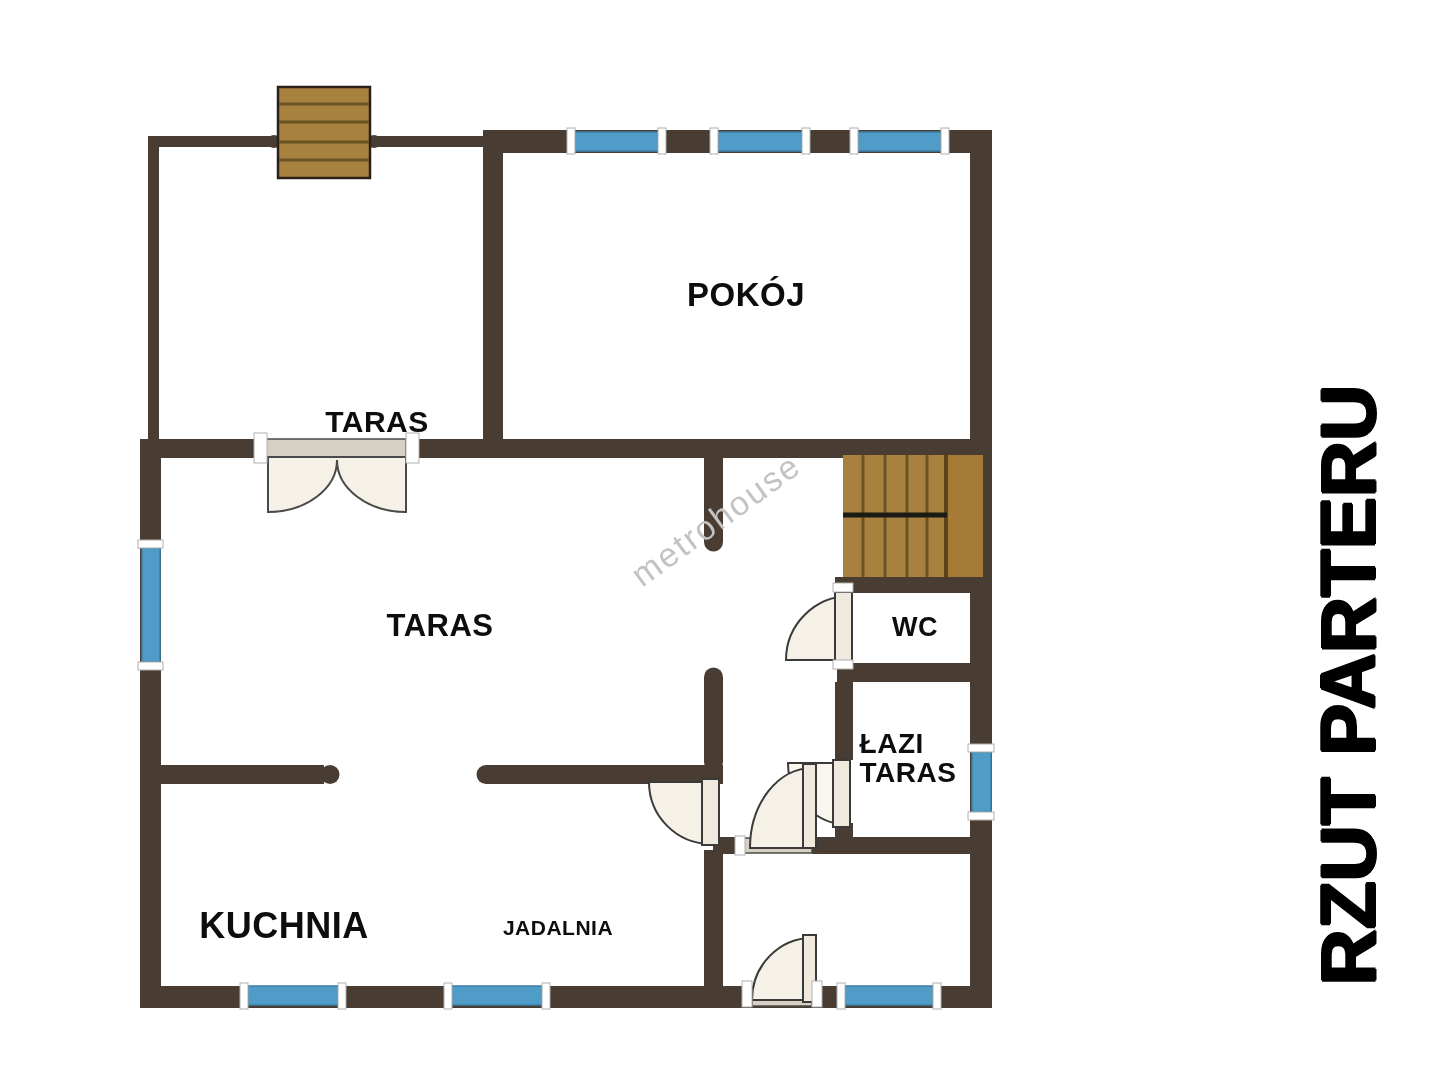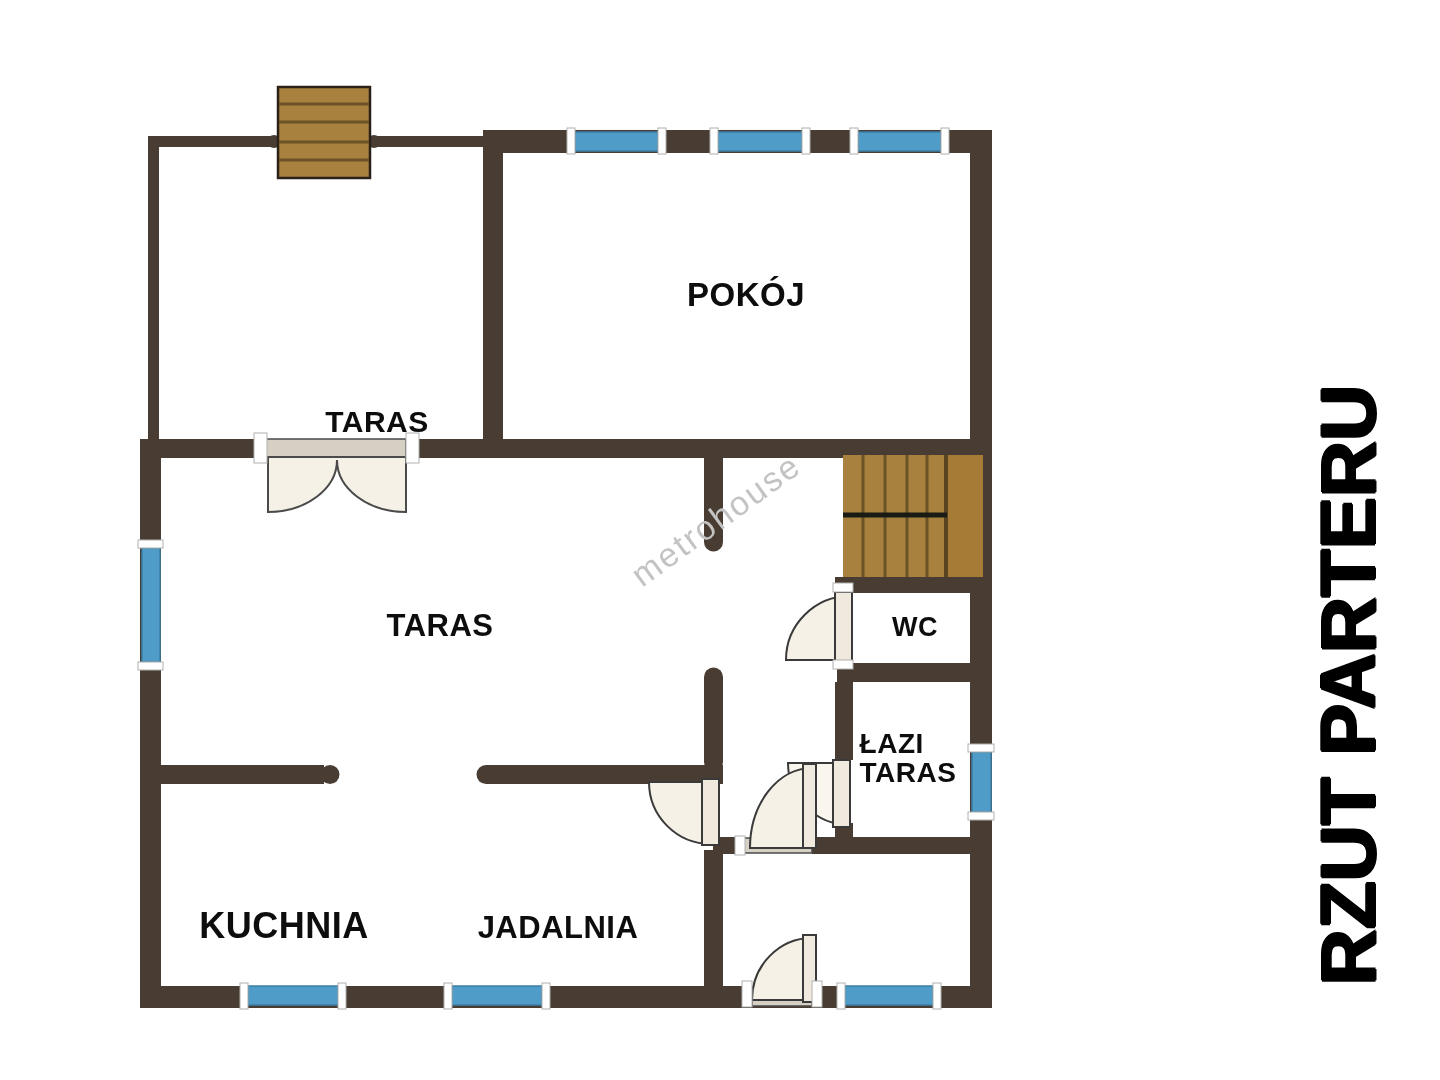--- a/index.html
+++ b/index.html
@@ -168,19 +168,19 @@
 
   <div class="room-label" style="left:915px;top:627px;font-size:27px;">WC</div>
 
   <div class="room-label" style="left:908px;top:758px;font-size:28px;">
     <div>ŁAZI</div>
     <div>TARAS</div>
   </div>
 
   <div class="room-label" style="left:284px;top:926px;font-size:36px;">KUCHNIA</div>
 
-  <div class="room-label" style="left:558px;top:928px;font-size:31px;">JADALNIA</div>
+  <div class="room-label" style="left:558px;top:928px;font-size:21px;">JADALNIA</div>
 
   <div class="watermark" style="left:716px;top:520px;">metrohouse</div>
 
   <div class="side-title" style="left:1348px;top:685px;">RZUT PARTERU</div>
 
 </div>
 
 </body></html>

